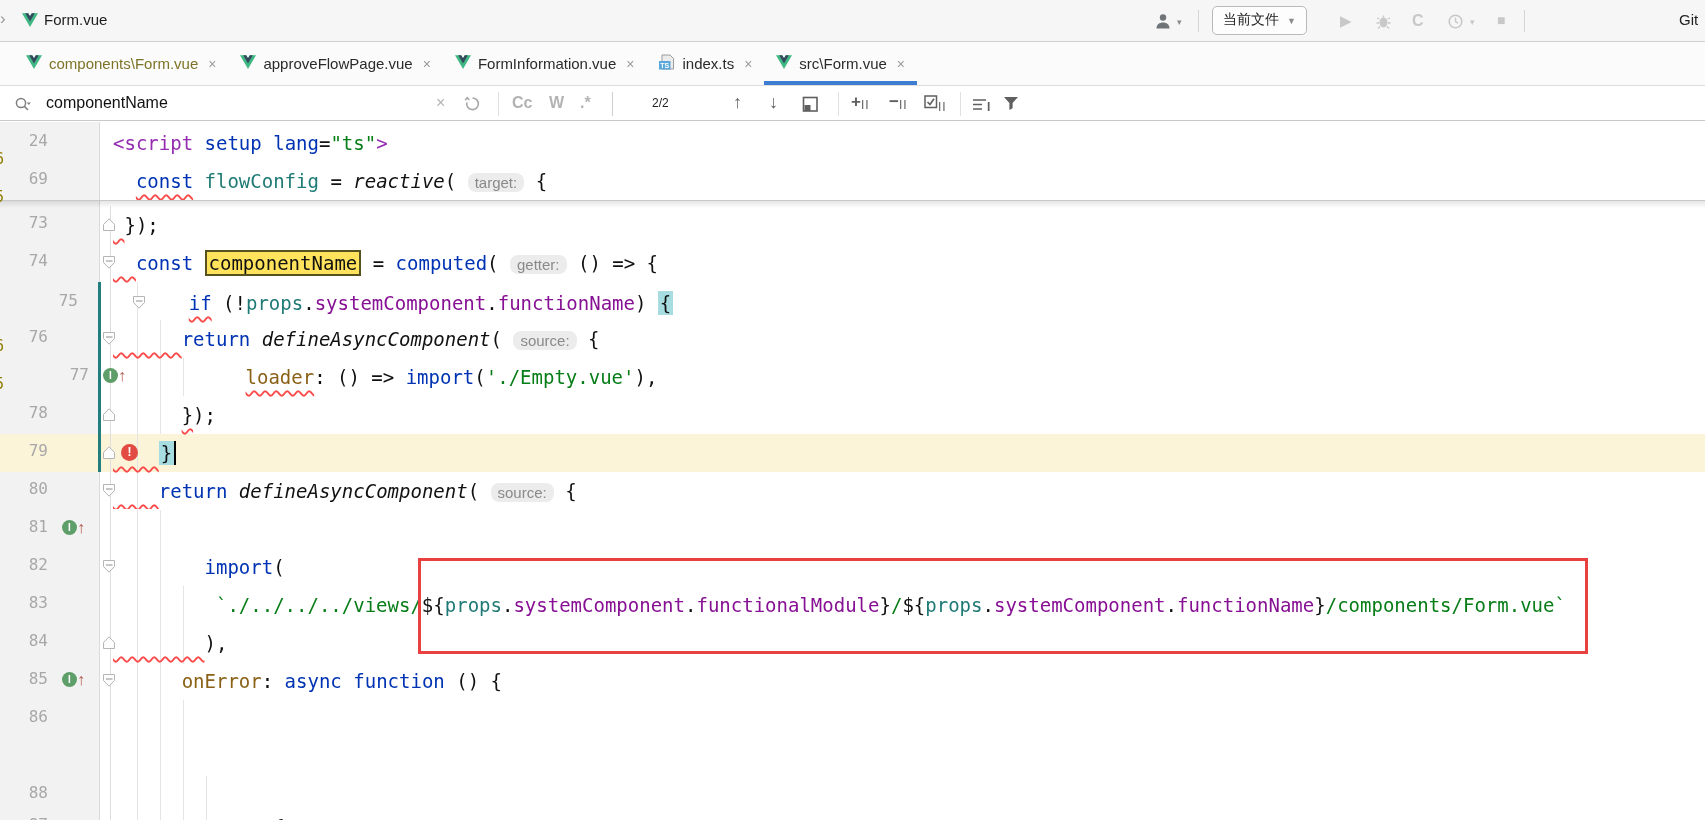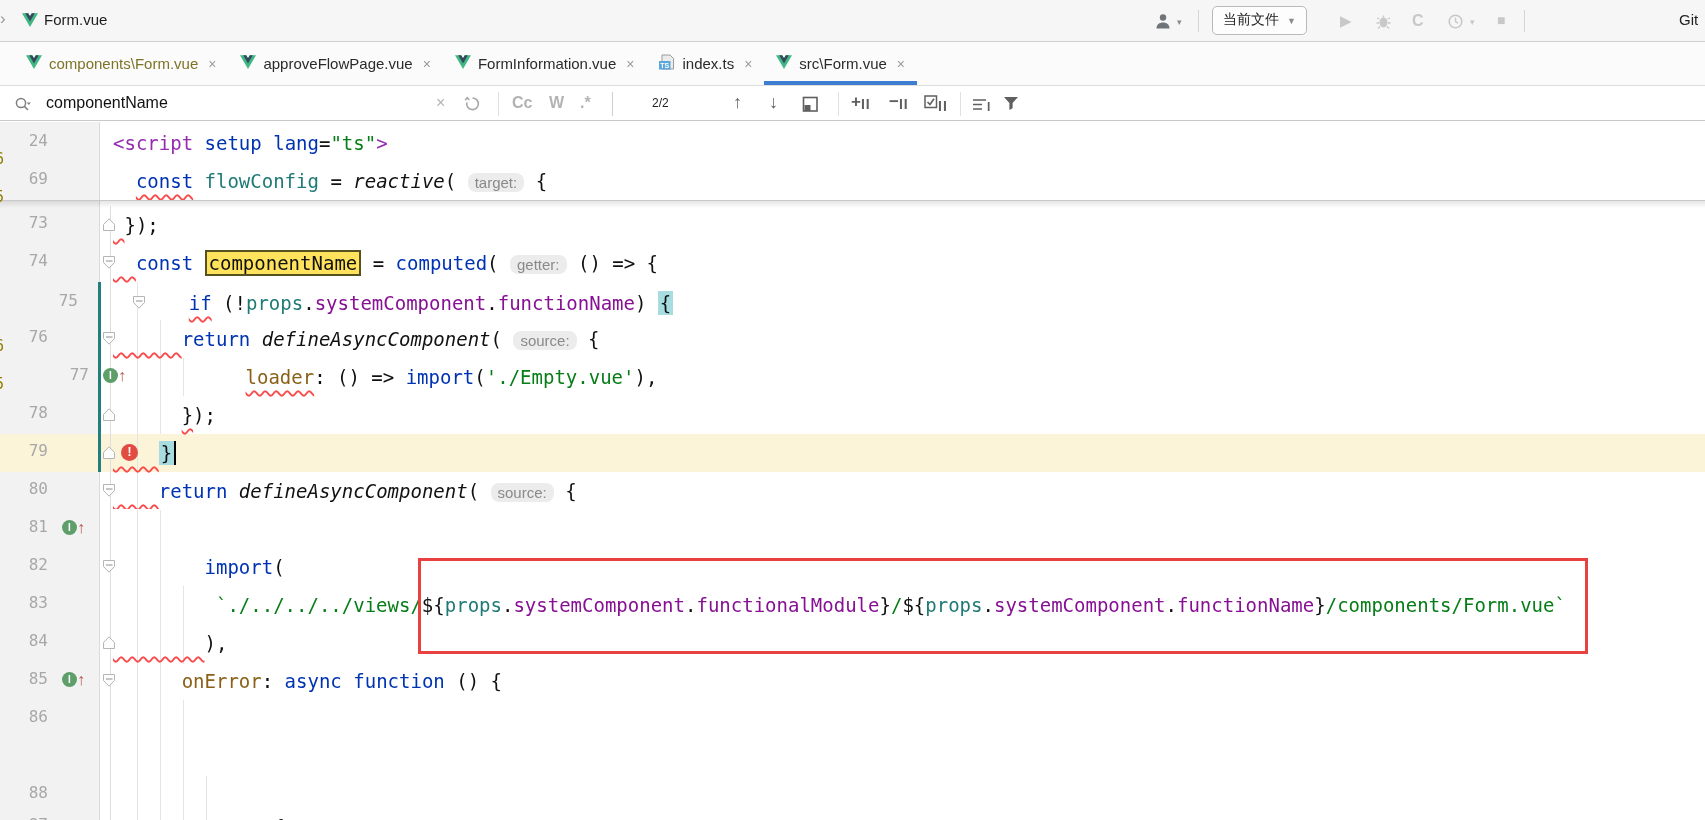--- a/index.html
+++ b/index.html
@@ -31,21 +31,21 @@
   .tab .tab-close { color:#9b9b9b; font-size:14px; margin-left:3px; }
   .tab.mod .tab-label { color:#7d7327; }
 
   
   #findbar { position:absolute; left:0; top:85px; width:1705px; height:36px;
              background:#fff; border-top:1px solid #dcdcdc; border-bottom:1px solid #c9c9c9; }
   #fb-query { position:absolute; left:46px; top:8px; font-size:16px; color:#111; }
   .fb { position:absolute; top:8px; color:#5f5f5f; font-size:16px; }
   .fb.gray { color:#b3b3b3; }
   .fb-sep { position:absolute; top:6px; width:1px; height:24px; background:#e0e0e0; }
-  .subII { font-size:14px; color:#5f5f5f; vertical-align:-2px; letter-spacing:1px; font-weight:bold; }
+  .subII { font-size:12px; color:#5f5f5f; vertical-align:-2px; letter-spacing:1px; font-weight:normal; }
   .plusminus { font-size:17px; font-weight:bold; }
 
   
   #editor { position:absolute; left:0; top:121px; width:1460px; height:699px; background:#fff; }
   #gutterbg { position:absolute; left:0; top:1px; width:100px; height:698px;
               background:#f2f2f2; border-right:1px solid #dadada; }
   #caretline { position:absolute; left:0; top:313px; width:1705px; height:38px; background:#fbf4d8; }
   #stickydiv { position:absolute; left:0; top:79px; width:1705px; height:1px; background:#c9c9c9; }
   #stickyshadow { position:absolute; left:0; top:80px; width:1705px; height:7px;
                   background:linear-gradient(to bottom, rgba(0,0,0,.10), rgba(0,0,0,0)); }

